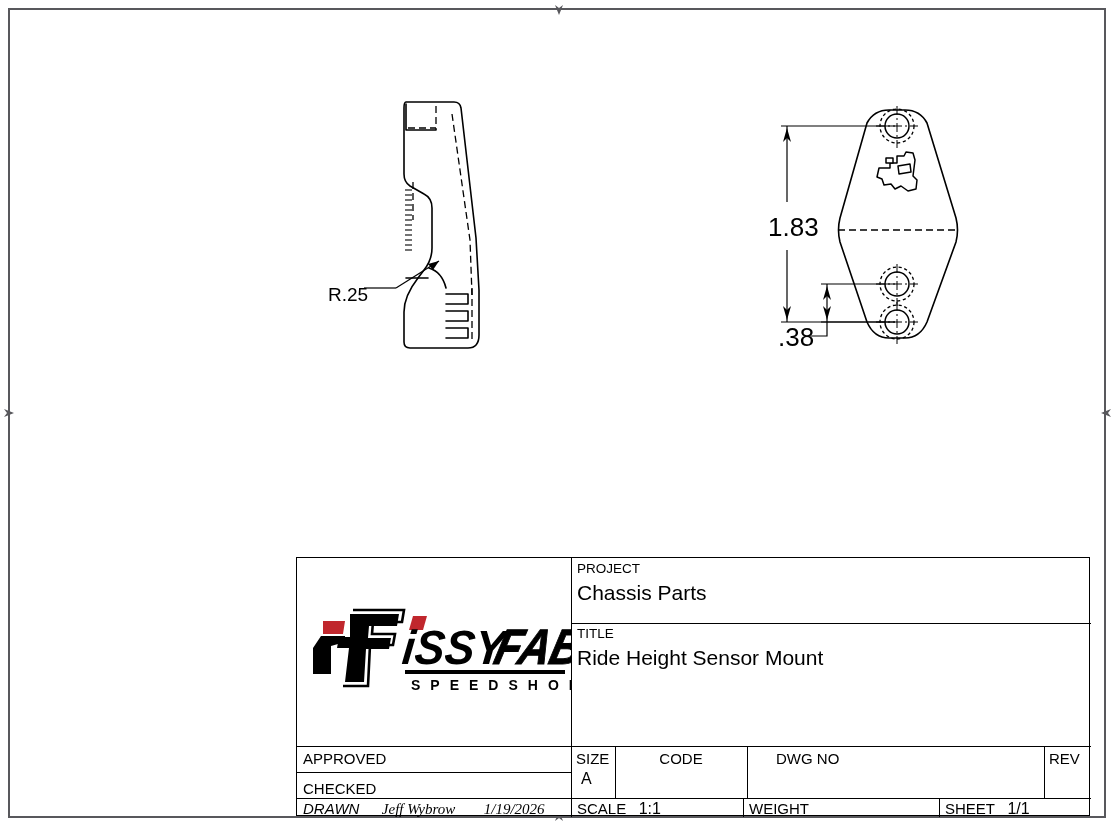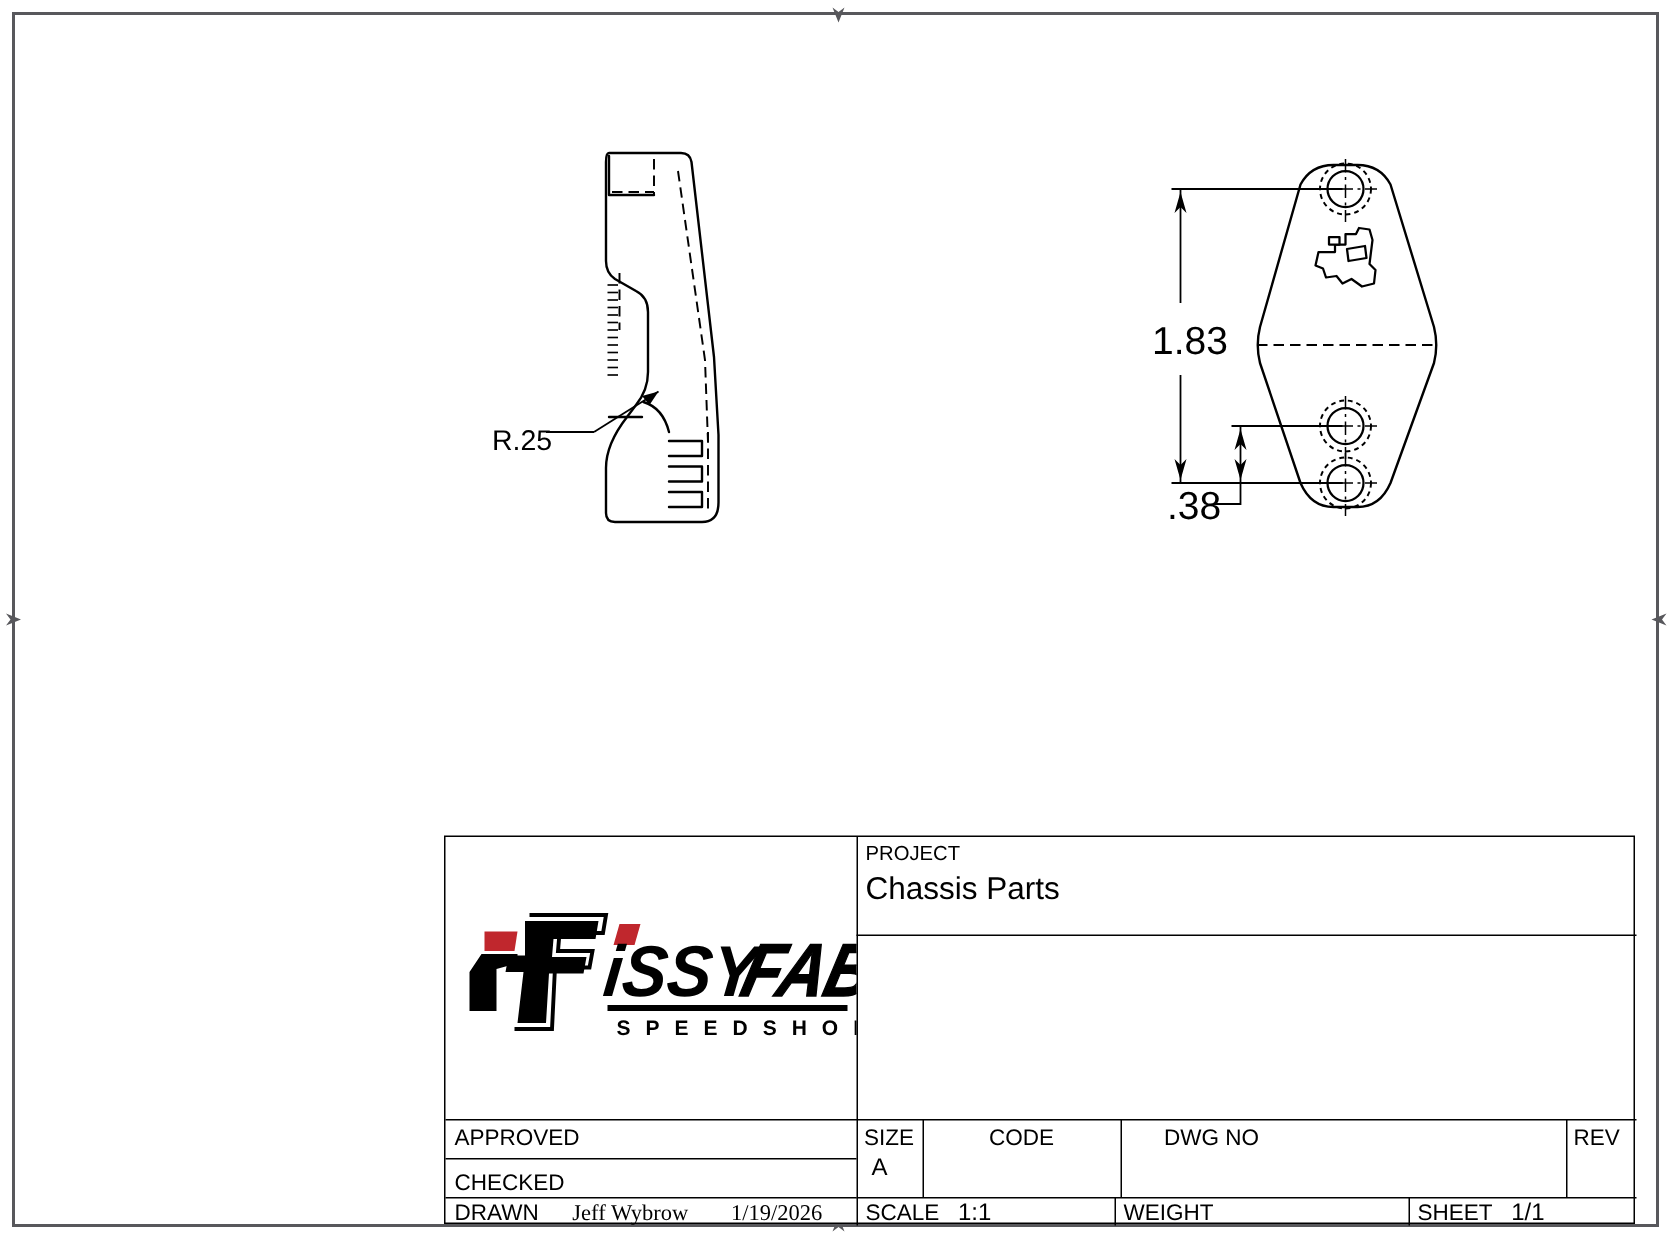--- a/index.html
+++ b/index.html
@@ -290,37 +290,39 @@
 
     <div class="tb-line-v" style="left:274px; top:0; height:188px;"></div>
 
     <div class="tb-cell" style="left:274px; top:0; width:520px; height:65px; padding:3px 0 0 6px;">
       <div class="tb-label">PROJECT</div>
       <div class="tb-big">Chassis Parts</div>
     </div>
     <div class="tb-line-h" style="left:274px; top:65px; width:520px;"></div>
 
     <div class="tb-cell" style="left:274px; top:65px; width:520px; height:123px; padding:3px 0 0 6px;">
+      <div class="tb-label">TITLE</div>
+      <div class="tb-big">Ride Height Sensor Mount</div>
     </div>
 
     <div class="tb-line-h" style="left:0; top:188px; width:794px;"></div>
 
     <div class="tb-cell" style="left:0; top:188px; width:274px; height:26px; padding:4px 0 0 6px;">
       <span class="tb-row-label">APPROVED</span>
       <span class="tb-val"></span>
     </div>
     <div class="tb-line-h" style="left:0; top:214px; width:274px;"></div>
 
     <div class="tb-cell" style="left:0; top:218px; width:274px; height:26px; padding:4px 0 0 6px;">
       <span class="tb-row-label">CHECKED</span>
       <span class="tb-val"></span>
     </div>
     <div class="tb-line-h" style="left:0; top:240px; width:274px;"></div>
 
-    <div class="tb-cell" style="left:0; top:240px; width:274px; height:29px; padding:2px 0 0 6px;">
+    <div class="tb-cell" style="left:0; top:240px; width:274px; height:29px; padding:2px 0 0 6px;font-style:italic;">
       <span class="tb-row-label">DRAWN</span>
       <span class="tb-val" style="margin-left:18px;">Jeff Wybrow</span>
       <span class="tb-val" style="margin-left:24px;">1/19/2026</span>
     </div>
 
     <div class="tb-line-v" style="left:274px; top:188px; height:71px;"></div>
 
     <div class="tb-cell" style="left:274px; top:188px; width:44px; height:52px; padding:4px 0 0 5px;">
       <div class="tb-row-label">SIZE</div>
       <div class="tb-val-sans" style="margin-top:3px; margin-left:5px;">A</div>

